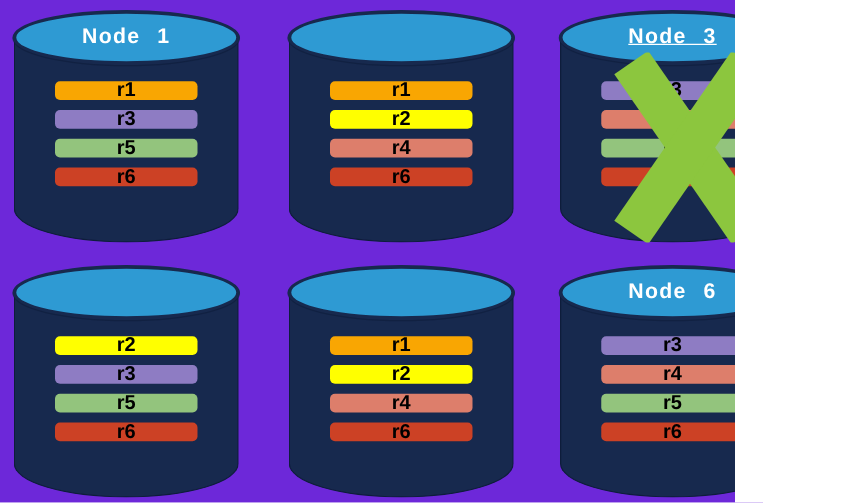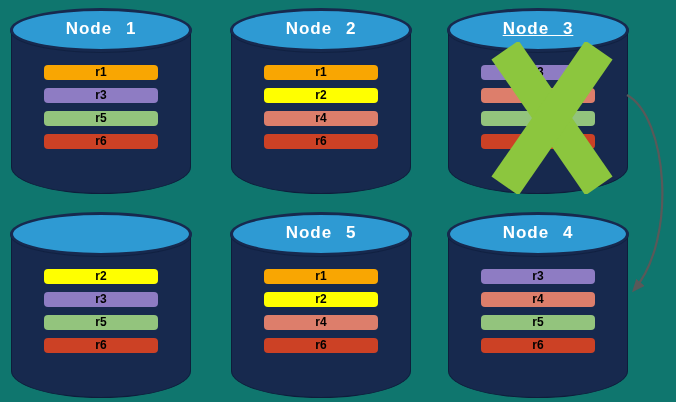--- a/index.html
+++ b/index.html
@@ -2,22 +2,22 @@
 <html><head>
 <meta charset="utf-8">
 <style>
   html, body {
     margin: 0; padding: 0;
     background: #FFFFFF;
     font-family: "Liberation Sans", sans-serif;
   }
   #canvas {
     position: relative;
-    width: 676px; height: 402px;
-    background: #0f766e;
+    width: 588px; height: 402px;
+    background: #6d28d9;
     overflow: hidden;
   }
   .node {
     position: absolute;
     width: 182px; height: 192px;
   }
   .node:nth-child(1) { left: 10px;  top: 4px; }
   .node:nth-child(2) { left: 230px; top: 4px; }
   .node:nth-child(3) { left: 447px; top: 4px; }
   .node:nth-child(4) { left: 10px;  top: 208px; }
@@ -57,21 +57,21 @@
     left: 34px; top: 61px;
     width: 114px;
     z-index: 1;
   }
   .bar {
     height: 15px;
     border-radius: 4px;
     margin-bottom: 8px;
     text-align: center;
     line-height: 15px;
-    font-size: 12px;
+    font-size: 16px;
     font-weight: bold;
     color: #000000;
   }
   .fail-x {
     position: absolute;
     left: 36px; top: 38px;
     width: 138px; height: 152px;
     z-index: 5;
     display: none;
   }
@@ -101,21 +101,20 @@
   <div class="bar" style="background: rgb(147, 196, 125); color: rgb(0, 0, 0);">r5</div>
 
   <div class="bar" style="background: rgb(204, 65, 37); color: rgb(0, 0, 0);">r6</div>
 </div>
 
   </div>
 
   <div class="node">
     <div class="cyl-body" style="background: rgb(23, 41, 78);"></div>
     <div class="cyl-top" style="background: rgb(46, 154, 211); border-color: rgb(23, 41, 78);"></div>
-    <div class="node-title" style="color: rgb(255, 255, 255);">Node 2</div>
     <div class="bars">
   <div class="bar" style="background: rgb(249, 166, 2); color: rgb(0, 0, 0);">r1</div>
 
   <div class="bar" style="background: rgb(255, 255, 0); color: rgb(0, 0, 0);">r2</div>
 
   <div class="bar" style="background: rgb(221, 126, 107); color: rgb(0, 0, 0);">r4</div>
 
   <div class="bar" style="background: rgb(204, 65, 37); color: rgb(0, 0, 0);">r6</div>
 </div>
 
@@ -151,37 +150,36 @@
   <div class="bar" style="background: rgb(147, 196, 125); color: rgb(0, 0, 0);">r5</div>
 
   <div class="bar" style="background: rgb(204, 65, 37); color: rgb(0, 0, 0);">r6</div>
 </div>
 
   </div>
 
   <div class="node">
     <div class="cyl-body" style="background: rgb(23, 41, 78);"></div>
     <div class="cyl-top" style="background: rgb(46, 154, 211); border-color: rgb(23, 41, 78);"></div>
-    <div class="node-title" style="color: rgb(255, 255, 255);">Node 5</div>
     <div class="bars">
   <div class="bar" style="background: rgb(249, 166, 2); color: rgb(0, 0, 0);">r1</div>
 
   <div class="bar" style="background: rgb(255, 255, 0); color: rgb(0, 0, 0);">r2</div>
 
   <div class="bar" style="background: rgb(221, 126, 107); color: rgb(0, 0, 0);">r4</div>
 
   <div class="bar" style="background: rgb(204, 65, 37); color: rgb(0, 0, 0);">r6</div>
 </div>
 
   </div>
 
   <div class="node">
     <div class="cyl-body" style="background: rgb(23, 41, 78);"></div>
     <div class="cyl-top" style="background: rgb(46, 154, 211); border-color: rgb(23, 41, 78);"></div>
-    <div class="node-title" style="color: rgb(255, 255, 255);">Node 4</div>
+    <div class="node-title" style="color: rgb(255, 255, 255);">Node 6</div>
     <div class="bars">
   <div class="bar" style="background: rgb(142, 124, 195); color: rgb(0, 0, 0);">r3</div>
 
   <div class="bar" style="background: rgb(221, 126, 107); color: rgb(0, 0, 0);">r4</div>
 
   <div class="bar" style="background: rgb(147, 196, 125); color: rgb(0, 0, 0);">r5</div>
 
   <div class="bar" style="background: rgb(204, 65, 37); color: rgb(0, 0, 0);">r6</div>
 </div>
 

